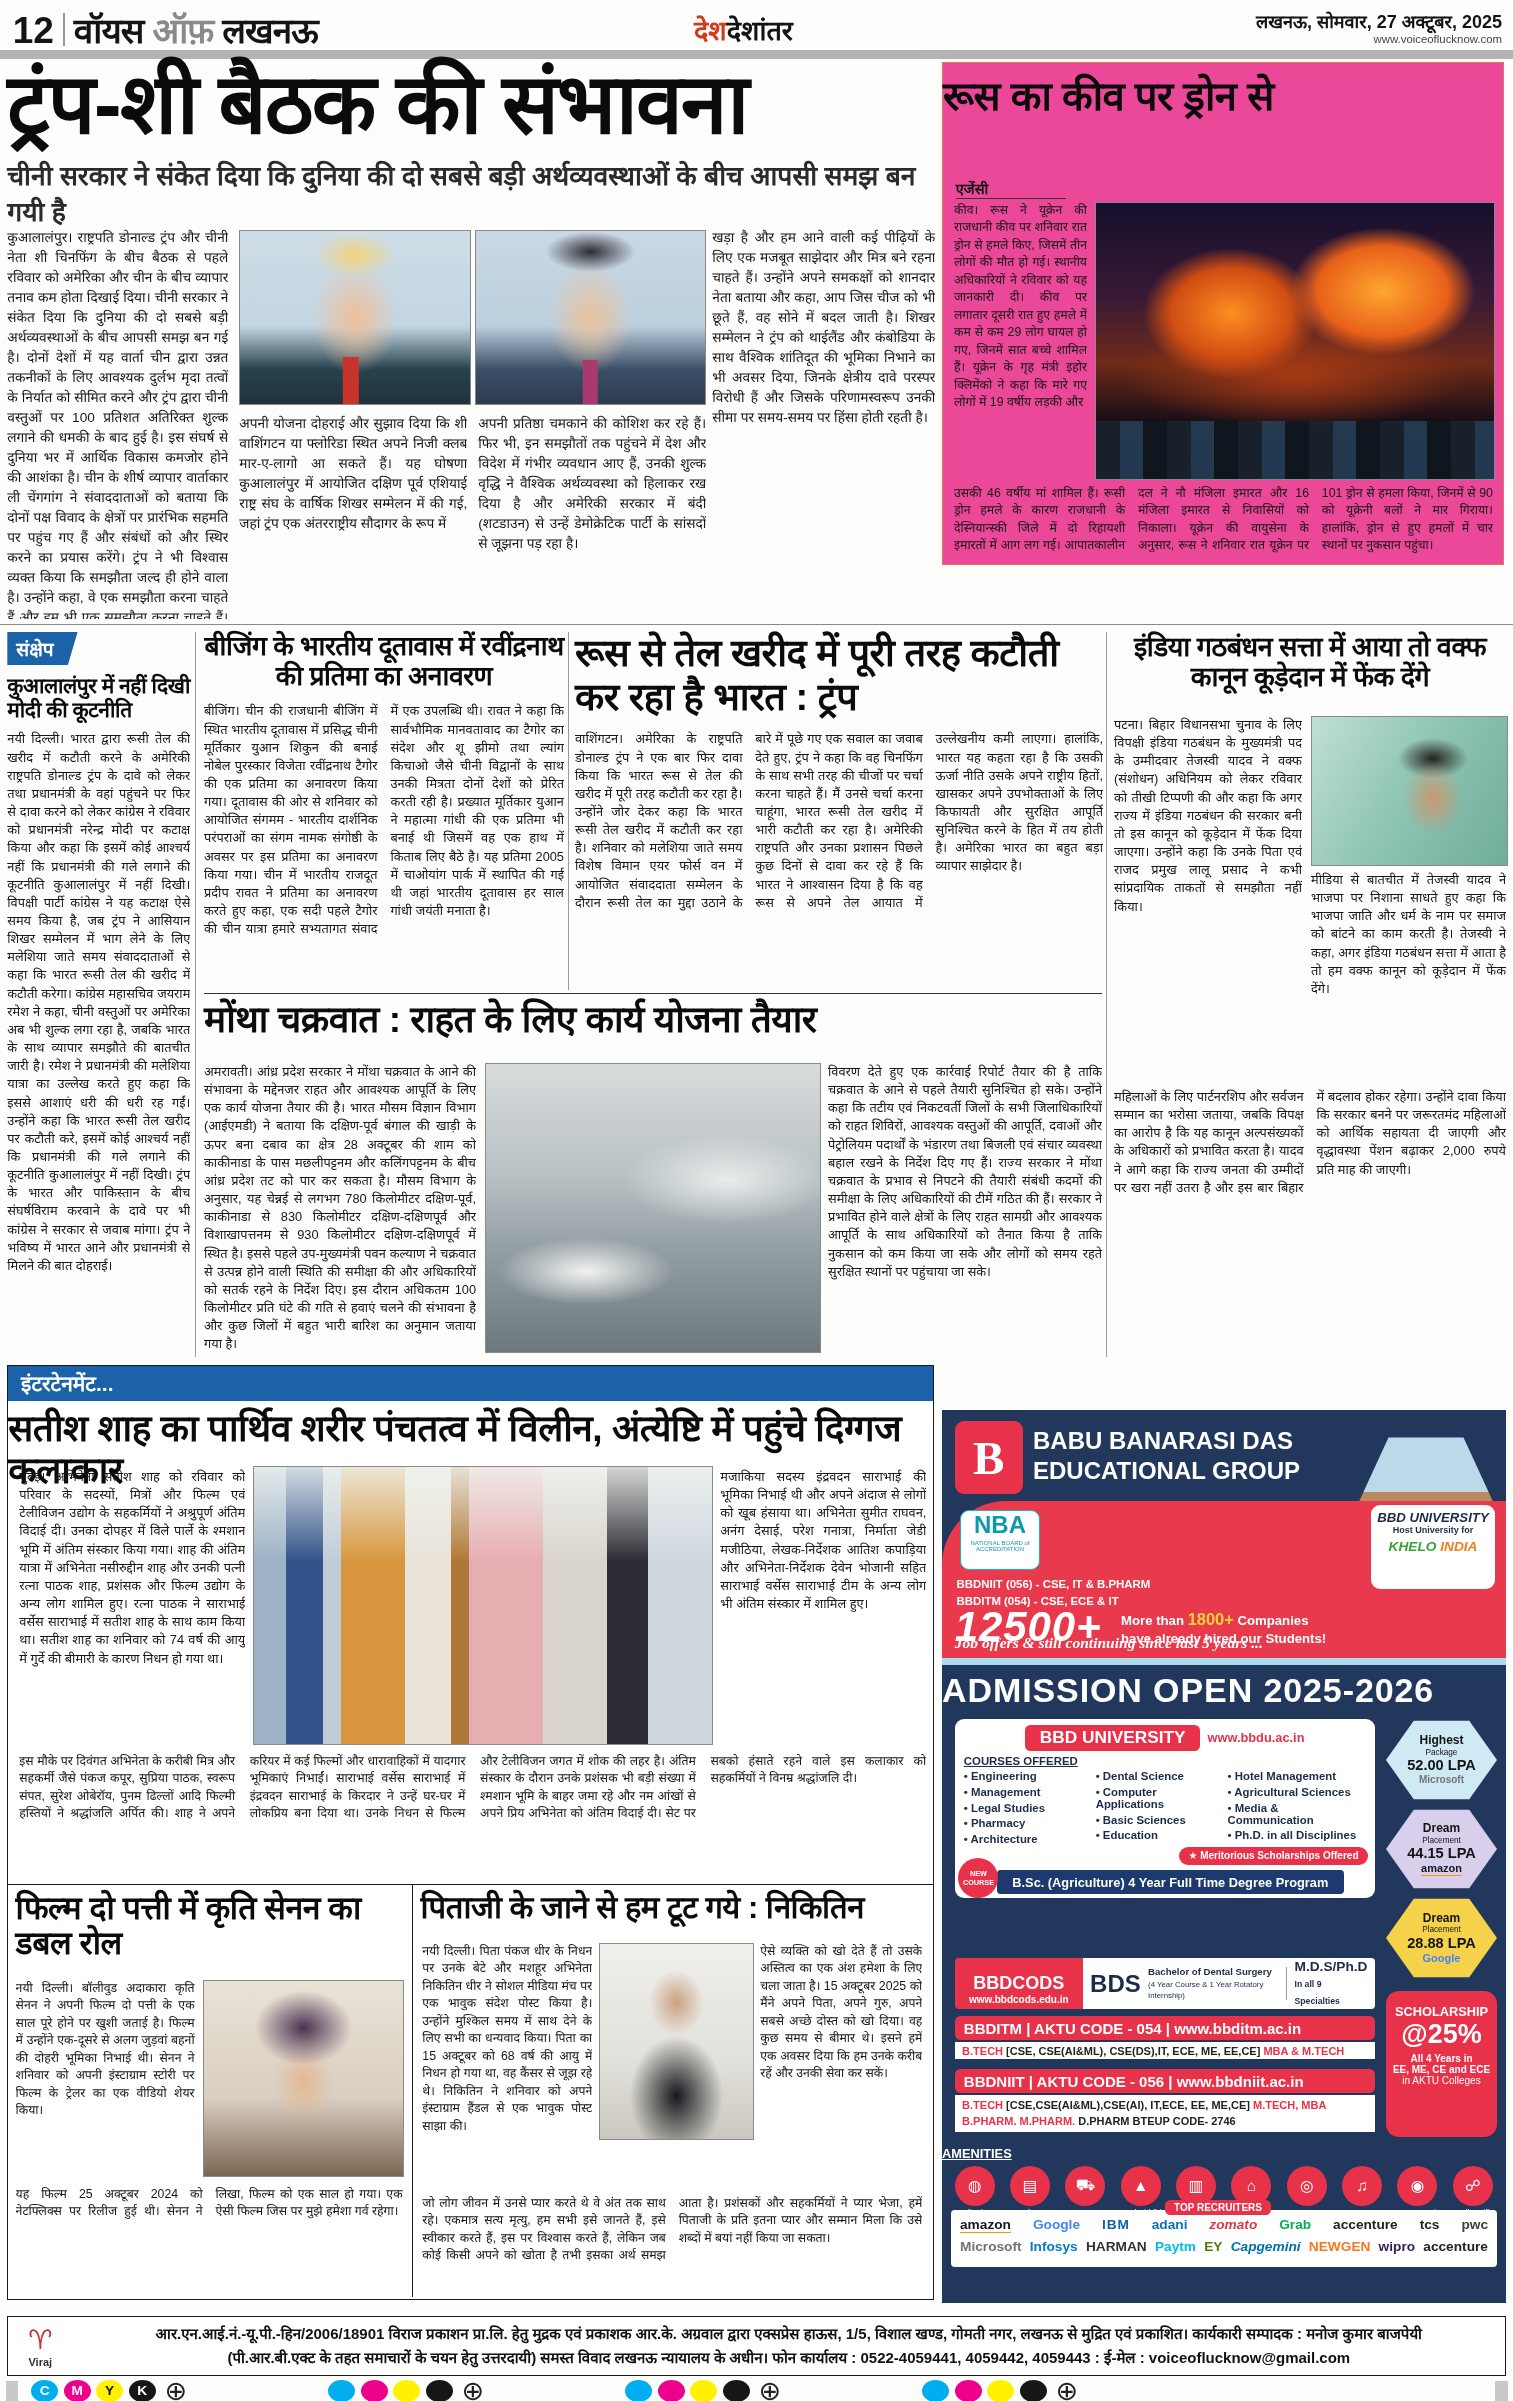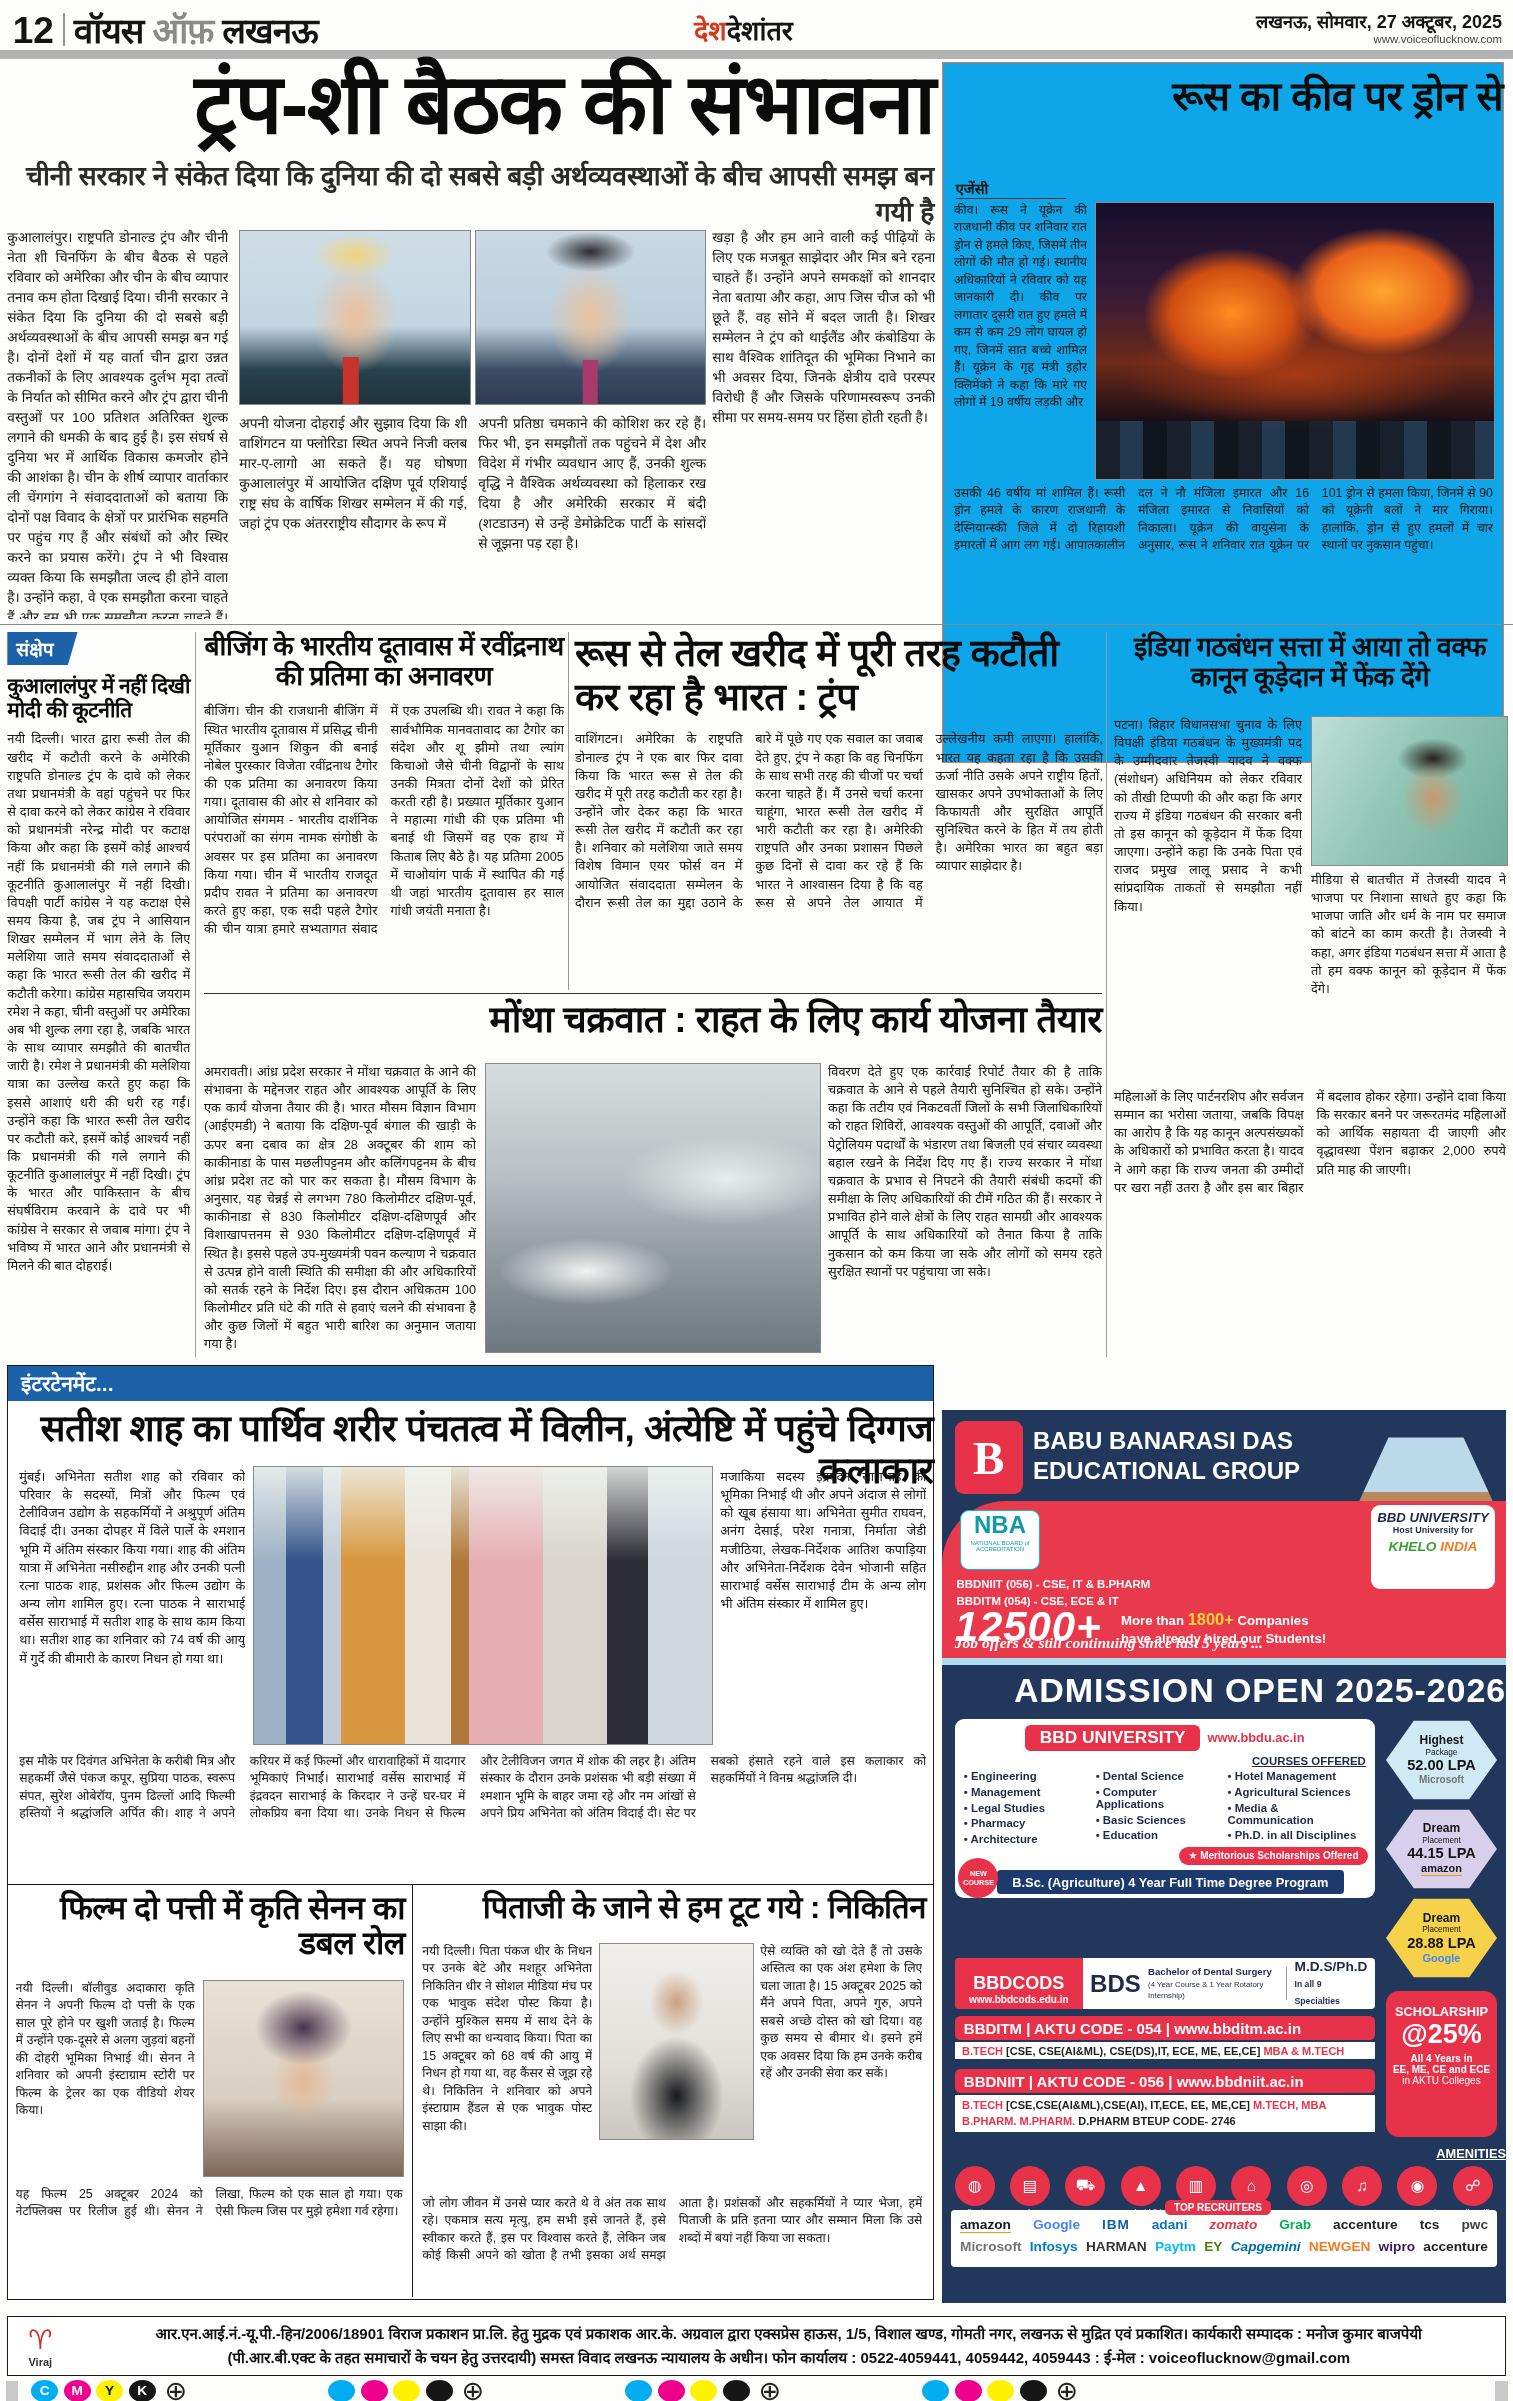--- a/index.html
+++ b/index.html
@@ -8,29 +8,29 @@
   .abs{position:absolute}
   .hl{font-weight:800;color:#0b0b0b;line-height:1.12;letter-spacing:-0.5px}
   .bt{font-size:13.7px;line-height:1.46;text-align:justify;color:#161616;overflow:hidden}
   .sm{font-size:12.3px;line-height:1.42}
   .cols2{column-count:2;column-gap:12.8px}
   .cols3{column-count:3;column-gap:12.8px}
   .cols4{column-count:4;column-gap:14.6px}
   .vr{position:absolute;width:0.9px;background:#9a9a9a}
   .hrule{position:absolute;height:0.9px;background:#666}
   .ph{position:absolute;border:0.9px solid #8a8a8a;overflow:hidden}
-  .center{text-align:right}
+  .center{text-align:left}
   
   .pageno{font-size:37px;font-weight:800}
   .mast-name{font-size:35px;font-weight:800;letter-spacing:-0.9px}
   .gray{color:#8a8a8a}
   .red{color:#d23a1e}
   .graybar{position:absolute;left:0;top:50px;width:1513px;height:9px;background:#b3b3b3}
   
-  .kyiv{position:absolute;left:942px;top:62px;width:562px;height:701px;background:#0ea5e9;border:1.8px solid #dd7a52;box-sizing:border-box}
+  .kyiv{position:absolute;left:942px;top:62px;width:562px;height:503px;background:#ec4899;border:1.8px solid #dd7a52;box-sizing:border-box}
   
   .brieflab{display:inline-block;background:#1b62a8;color:#fff;font-weight:800;font-size:19px;
             padding:3.7px 24px 3.7px 9px;clip-path:polygon(0 0,100% 0,86% 100%,0 100%)}
   
   .entbox{position:absolute;left:7.3px;top:1365px;width:927px;height:935px;border:1.8px solid #1a1a1a;box-sizing:border-box;background:#fff}
   .entband{background:#1b62a8;color:#fff;font-weight:800;font-size:21px;height:35px;line-height:35px;padding-left:12.8px}
   
   .ad{position:absolute;left:942px;top:1410px;width:564px;height:893px;background:#21375c;overflow:hidden;box-sizing:border-box}
   .adred{background:#e83a4c}
   .adwhite{background:#fff;border-radius:9px}

